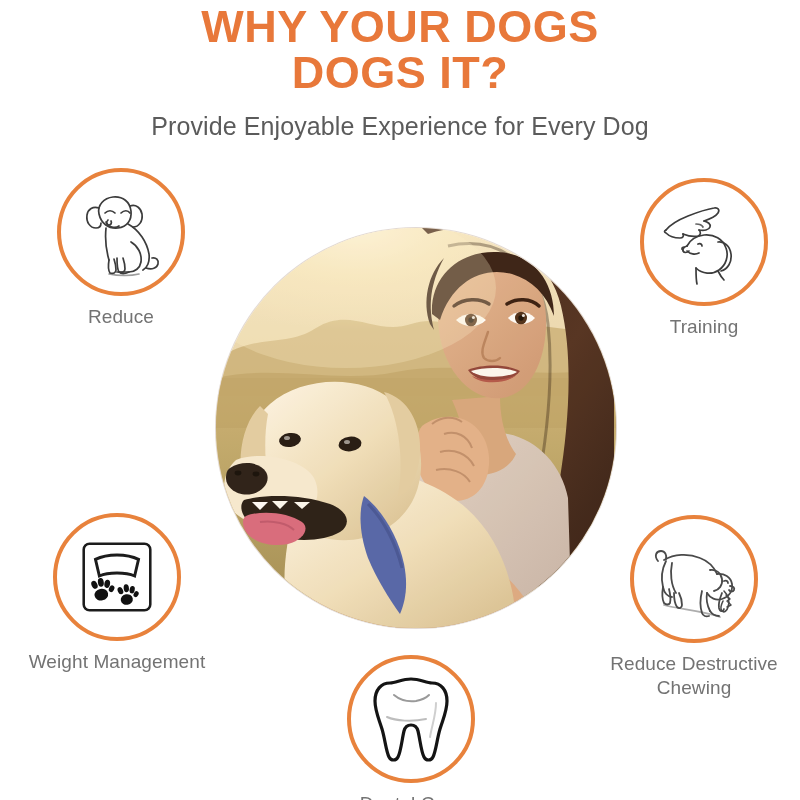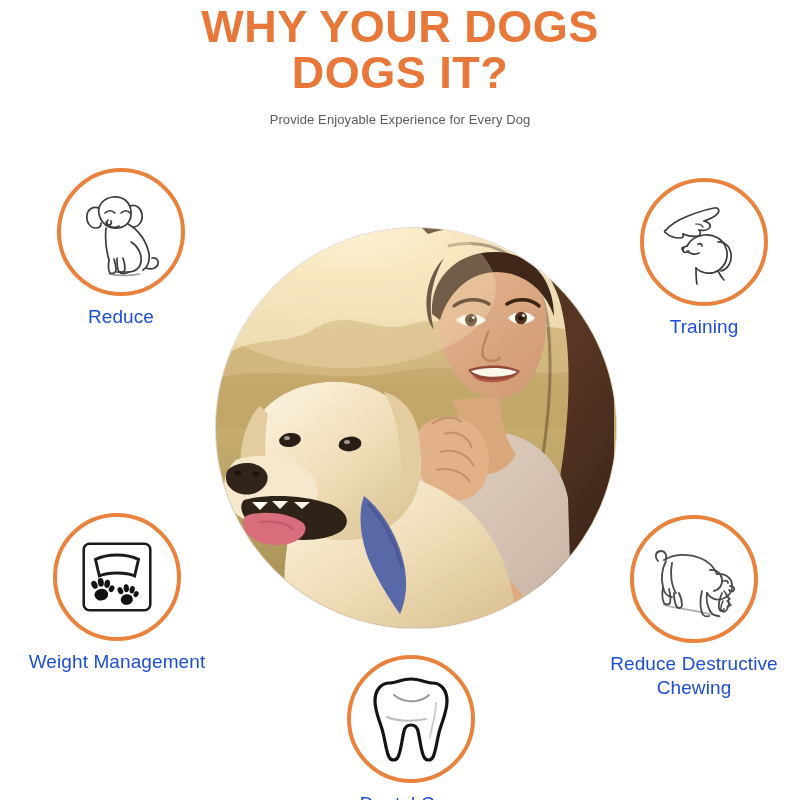--- a/index.html
+++ b/index.html
@@ -38,21 +38,21 @@
     line-height: 1.02;
     letter-spacing: 0.5px;
   }
   .title .line {
     display: block;
   }
   .subtitle {
     margin: 0;
     padding-top: 16px;
     color: #5b5b5b;
-    font-size: 13px;
+    font-size: 25px;
     font-weight: normal;
     letter-spacing: 0.1px;
   }
 
   
   .photo-wrap {
     position: absolute;
     left: 216px;
     top: 228px;
     width: 400px;
@@ -84,21 +84,21 @@
     display: flex;
     align-items: center;
     justify-content: center;
     background: #ffffff;
   }
   .circle svg {
     display: block;
   }
   .flabel {
     margin-top: 9px;
-    color: #1d4ed8;
+    color: #737373;
     font-size: 19px;
     line-height: 1.24;
     letter-spacing: 0.1px;
   }
   .flabel .ln {
     display: block;
   }
 
   
   #f-anxiety  { left: 57px;  top: 168px; }

